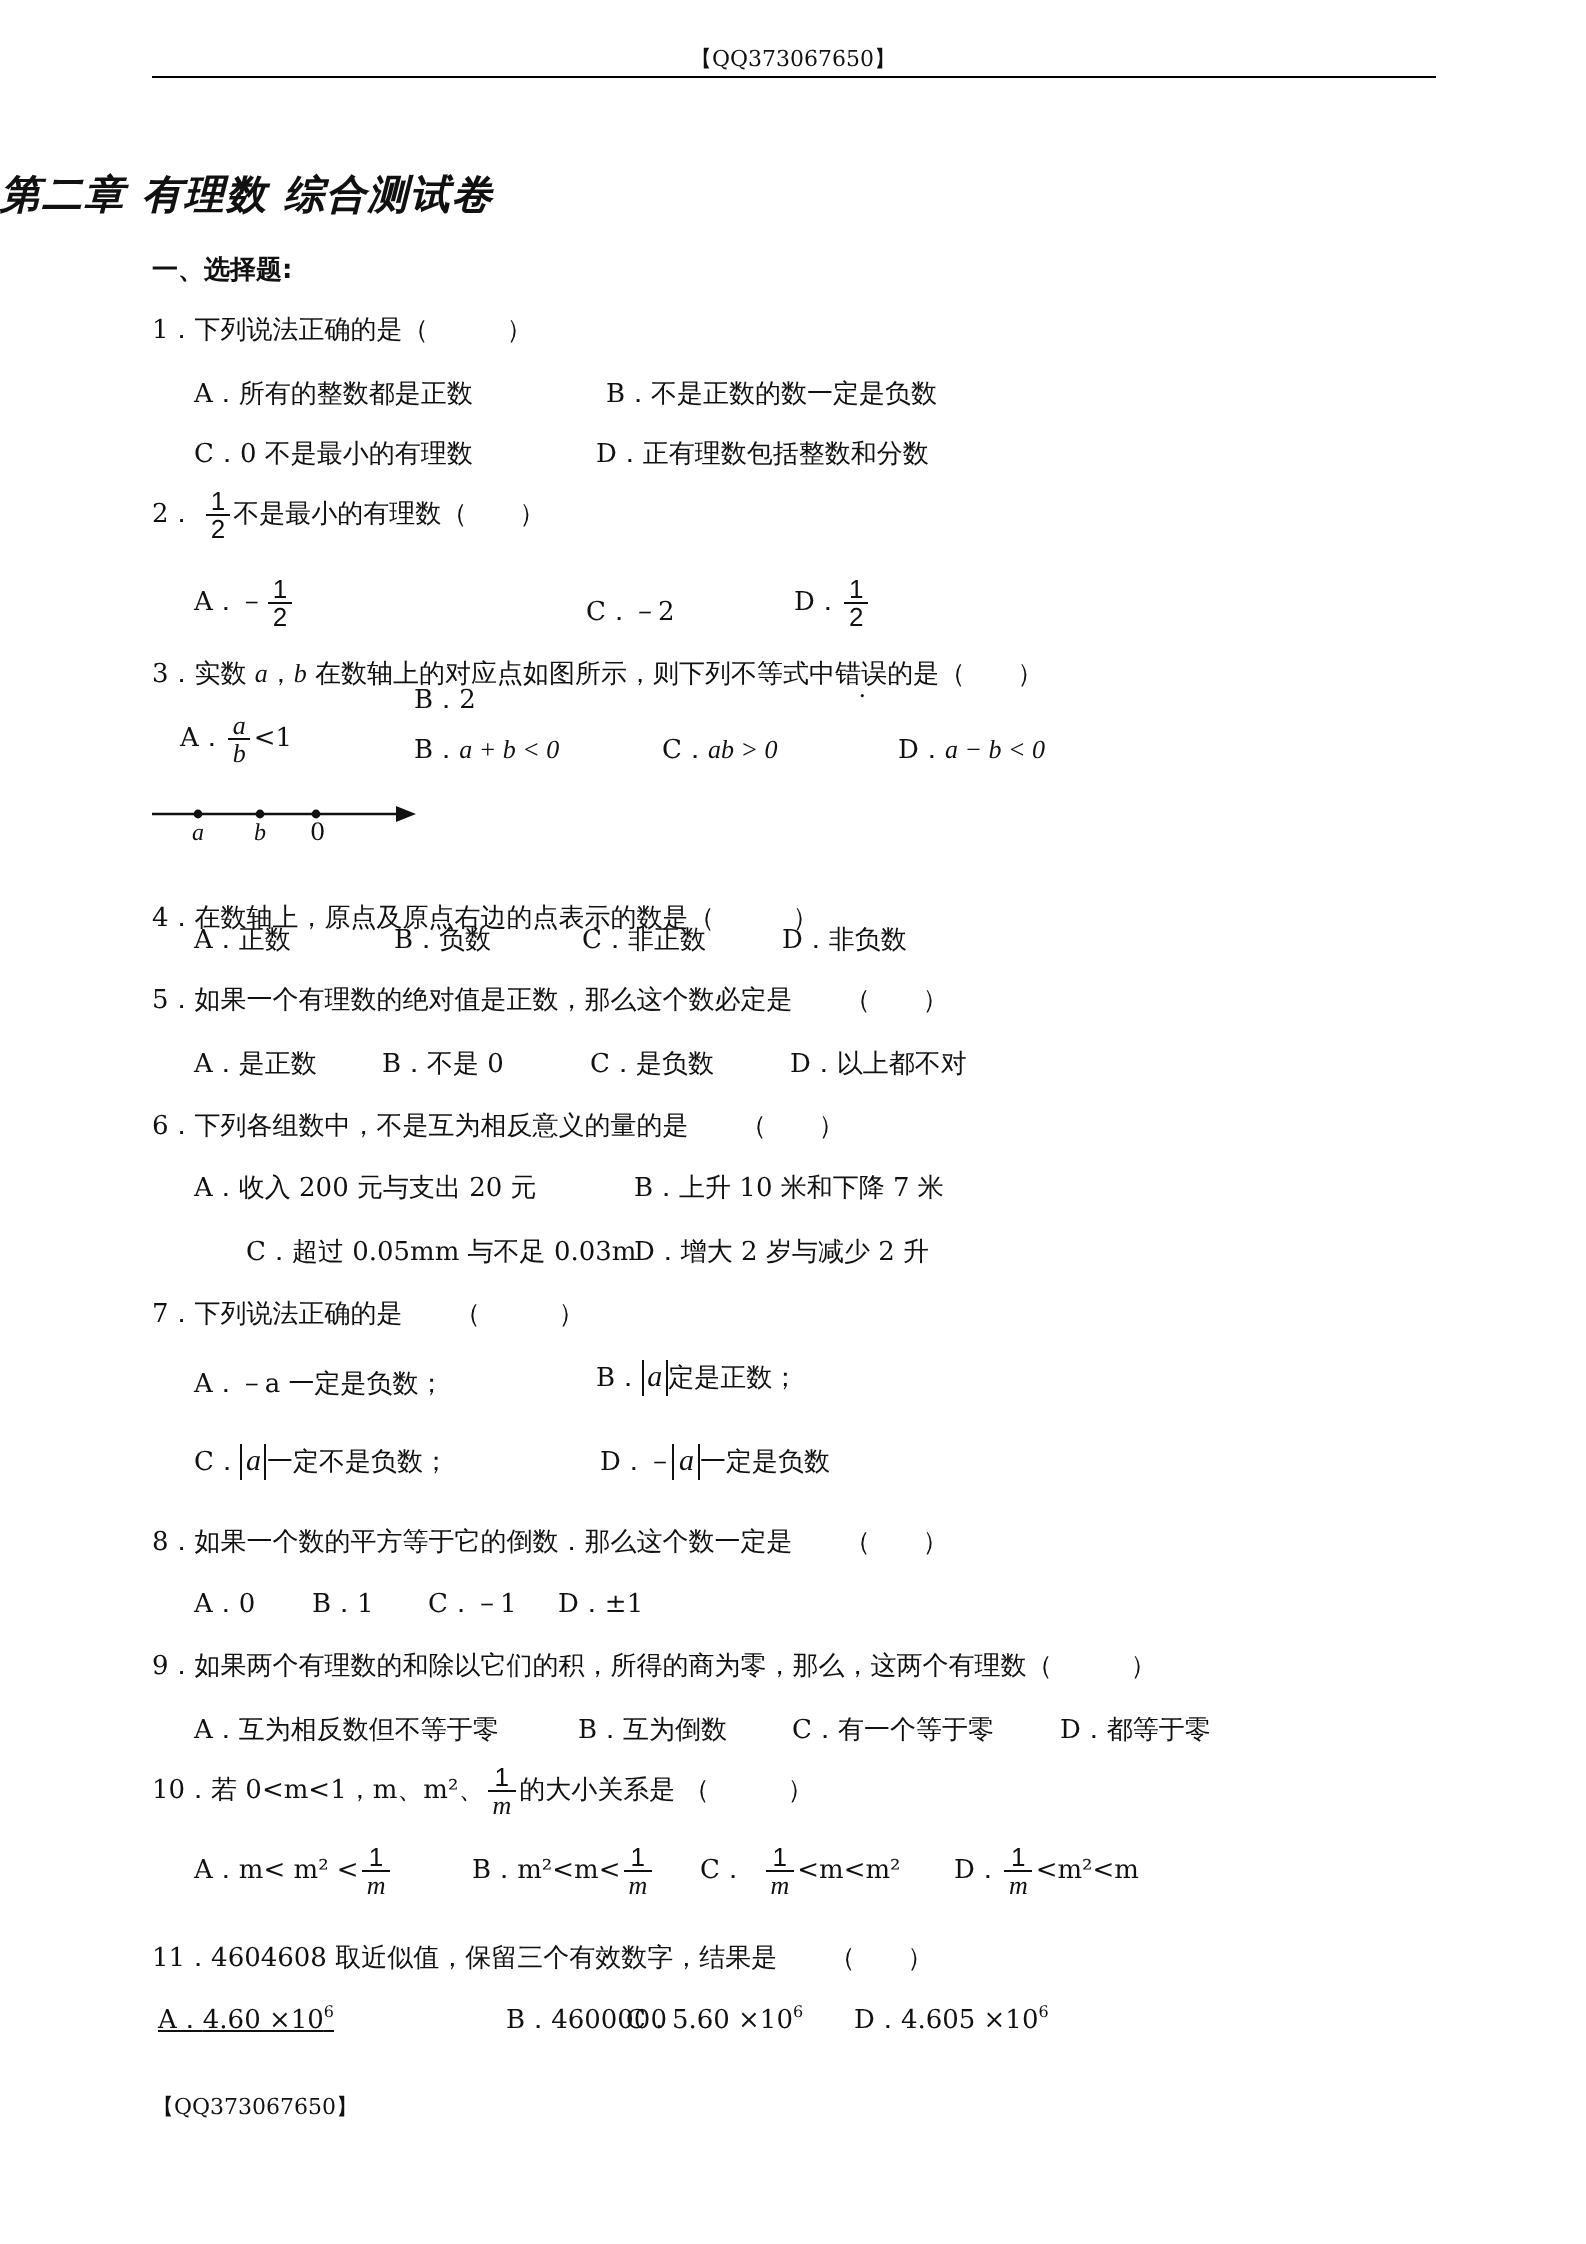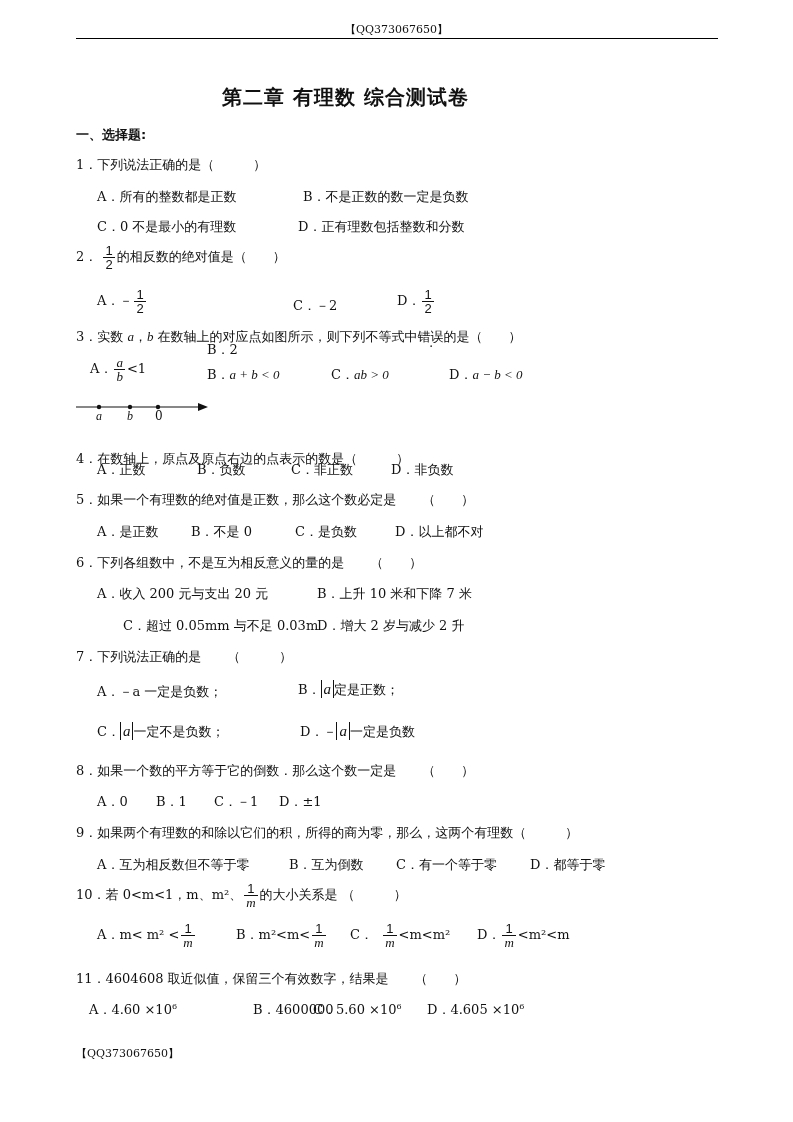--- a/index.html
+++ b/index.html
@@ -4,21 +4,21 @@
 <style>
   html, body { margin: 0; padding: 0; background: #ffffff; }
   body {
     width: 793px; height: 1122px; position: relative; overflow: hidden;
     font-family: "DejaVu Serif", "Liberation Serif", serif;
     color: #111; font-size: 13px;
   }
   .abs { position: absolute; white-space: nowrap; }
   .header-text { left: 0; width: 793px; text-align: center; top: 22px; font-size: 11px; }
   .header-rule { left: 76px; width: 642px; top: 38px; height: 0; border-top: 1.2px solid #000; }
-  .title { left: 0; width: 691px; text-align: center; top: 84px; font-size: 20px; font-weight: bold; font-family: "DejaVu Sans", "Liberation Sans", sans-serif; letter-spacing: 1px; }
+  .title { left: 0; width: 691px; text-align: left; top: 84px; font-size: 20px; font-weight: bold; font-family: "DejaVu Sans", "Liberation Sans", sans-serif; letter-spacing: 1px; font-style: italic; }
   .section { left: 76px; top: 126px; font-size: 13px; font-weight: bold; font-family: "DejaVu Sans", "Liberation Sans", sans-serif; }
   .q { font-size: 13px; }
   .opt { font-size: 13px; }
   .frac { display: inline-block; vertical-align: middle; text-align: center; line-height: 1; margin: 0 2px; }
   .frac .num { display: block; padding: 0 2px; border-bottom: 1px solid #111; font-size: 13px; font-family: "Liberation Sans", sans-serif; }
   .frac .den { display: block; padding: 0 2px; font-size: 13px; font-family: "Liberation Sans", sans-serif; }
   .frac .den.it, .frac .num.it { font-style: italic; font-family: "Liberation Serif", serif; }
   .it { font-style: italic; font-family: "Liberation Serif", serif; }
   .abs-bar { display: inline-block; border-left: 1px solid #111; border-right: 1px solid #111; padding: 0 2px; font-style: italic; font-family: "Liberation Serif", serif; font-size: 15px; line-height: 18px; }
   .dot-em { position: relative; }
@@ -39,21 +39,21 @@
 <div class="abs q" style="left:76px; top:156px;">
   <span>1．</span><span>下列说法正确的是（　　　）</span>
 </div>
 <div class="abs opt" style="left:97px; top:188px;">A．所有的整数都是正数</div>
 <div class="abs opt" style="left:303px; top:188px;">B．不是正数的数一定是负数</div>
 <div class="abs opt" style="left:97px; top:218px;">C．0 不是最小的有理数</div>
 <div class="abs opt" style="left:298px; top:218px;">D．正有理数包括整数和分数</div>
 
 <div class="abs q" style="left:76px; top:244px;">
   <span>2．</span>
-  <span class="frac"><span class="num">1</span><span class="den">2</span></span><span>的相反数的绝对值是（　　）</span>
+  <span class="frac"><span class="num">1</span><span class="den">2</span></span><span>不是最小的有理数（　　）</span>
 </div>
 <div class="abs opt" style="left:97px; top:288px;">
   <span>A．</span><span>－</span><span class="frac"><span class="num">1</span><span class="den">2</span></span>
 </div>
 <div class="abs opt" style="left:207px; top:297px;margin-top:44px;"><span>B．</span><span>2</span></div>
 <div class="abs opt" style="left:293px; top:297px;"><span>C．</span><span>－2</span></div>
 <div class="abs opt" style="left:397px; top:288px;">
   <span>D．</span><span class="frac"><span class="num">1</span><span class="den">2</span></span>
 </div>
 
@@ -148,21 +148,21 @@
 <div class="abs opt" style="left:350px; top:922px;">
   <span>C．</span>&nbsp;&nbsp;<span class="frac"><span class="num">1</span><span class="den it">m</span></span><span>&lt;m&lt;m²</span>
 </div>
 <div class="abs opt" style="left:477px; top:922px;">
   <span>D．</span><span class="frac"><span class="num">1</span><span class="den it">m</span></span><span>&lt;m²&lt;m</span>
 </div>
 
 <div class="abs q" style="left:76px; top:970px;">
   <span>11．</span><span>4604608 取近似值，保留三个有效数字，结果是　　（　　）</span>
 </div>
-<div class="abs opt" style="left:89px; top:1001px;">
+<div class="abs opt" style="left:79px; top:1001px;text-decoration:underline;">
   <span>A．</span><span>4.60  ×10</span><sup>6</sup>
 </div>
 <div class="abs opt" style="left:213px; top:1001px;margin-left:40px;">
   <span>B．</span><span>4600000</span>
 </div>
 <div class="abs opt" style="left:313px; top:1001px;">
   <span>C．</span><span>5.60  ×10</span><sup>6</sup>
 </div>
 <div class="abs opt" style="left:427px; top:1001px;">
   <span>D．</span><span>4.605  ×10</span><sup>6</sup>

